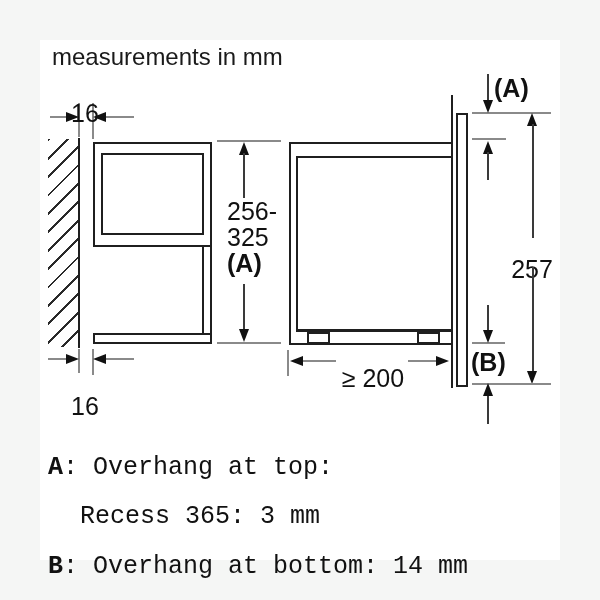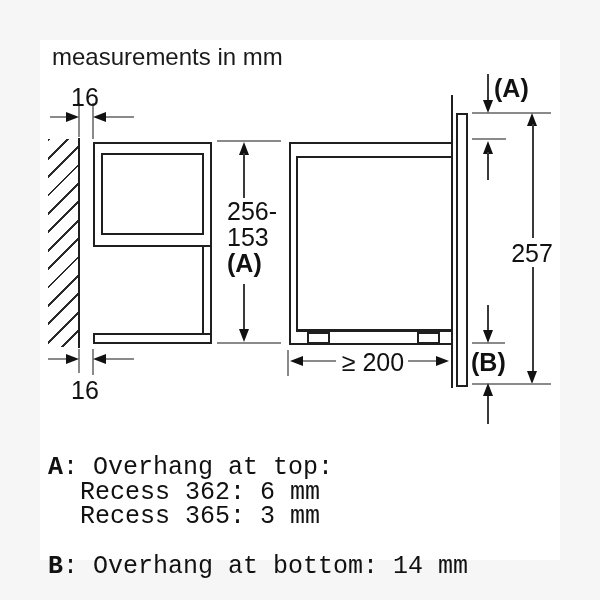--- a/index.html
+++ b/index.html
@@ -17,21 +17,21 @@
   .xline{position:absolute;background:#8a8a8a;}
   
   .stem{position:absolute;background:#3a3a3a;}
   
   .ah{position:absolute;width:0;height:0;}
   .ah.up{border-left:5px solid transparent;border-right:5px solid transparent;border-bottom:13px solid #111;}
   .ah.down{border-left:5px solid transparent;border-right:5px solid transparent;border-top:13px solid #111;}
   .ah.left{border-top:5px solid transparent;border-bottom:5px solid transparent;border-right:13px solid #111;}
   .ah.right{border-top:5px solid transparent;border-bottom:5px solid transparent;border-left:13px solid #111;}
   .dimlabel{position:absolute;font-size:25px;line-height:26px;color:#111;white-space:nowrap;}
-  .dimlabel.center{text-align:center;}
+  .dimlabel.center{text-align:center;margin-top:16px;}
   .title{position:absolute;left:52px;top:44px;font-size:24px;line-height:26px;color:#1a1a1a;}
   .hatch{
     position:absolute;left:48px;top:139px;width:31px;height:208px;
     background:repeating-linear-gradient(135deg,#2a2a2a 0 2px,transparent 2px 13px);
   }
   .legend-line{position:absolute;font-size:25px;line-height:24px;color:#111;white-space:nowrap;font-family:Liberation Mono, monospace;}
   .b{font-weight:bold;}
 </style>
 </head>
 <body>
@@ -67,21 +67,21 @@
   <div class="dimlabel center" style="left:55px;top:377px;width:60px;">16</div>
 
   <div class="xline" style="left:217px;top:140px;width:64px;height:2px;"></div>
   <div class="xline" style="left:217px;top:342px;width:64px;height:2px;"></div>
   <div class="ah up" style="left:239px;top:142px;"></div>
   <div class="stem" style="left:243px;top:153px;width:2px;height:45px;"></div>
   <div class="stem" style="left:243px;top:284px;width:2px;height:47px;"></div>
   <div class="ah down" style="left:239px;top:329px;"></div>
   <div class="dimlabel" style="left:227px;top:198px;">
     <div>256-</div>
-    <div>153</div>
+    <div>325</div>
     <div class="b">(A)</div>
   </div>
 
   <div class="oline" style="left:289px;top:142px;width:2px;height:203px;"></div>
   <div class="oline" style="left:289px;top:142px;width:164px;height:2px;"></div>
   <div class="oline" style="left:289px;top:343px;width:164px;height:2px;"></div>
   <div class="oline" style="left:296px;top:156px;width:2px;height:175px;"></div>
   <div class="oline" style="left:296px;top:156px;width:157px;height:2px;"></div>
   <div class="oline" style="left:296px;top:329px;width:157px;height:3px;"></div>
 
@@ -116,18 +116,17 @@
   <div class="xline" style="left:472px;top:342px;width:33px;height:2px;"></div>
   <div class="stem" style="left:487px;top:305px;width:2px;height:26px;"></div>
   <div class="ah down" style="left:483px;top:330px;"></div>
   <div class="dimlabel b" style="left:471px;top:349px;">(B)</div>
   <div class="ah up" style="left:483px;top:383px;"></div>
   <div class="stem" style="left:487px;top:396px;width:2px;height:28px;"></div>
 
   <div class="legend-line" style="left:48px;top:456px;">
     <span class="b">A</span><span>: Overhang at top:</span>
   </div>
-  <div class="legend-line" style="left:80px;top:481px;">Recess 362: 6 mm</div>
   <div class="legend-line" style="left:80px;top:505px;">Recess 365: 3 mm</div>
   <div class="legend-line" style="left:48px;top:555px;">
     <span class="b">B</span><span>: Overhang at bottom: 14 mm</span>
   </div>
 </div>
 
 </body></html>

